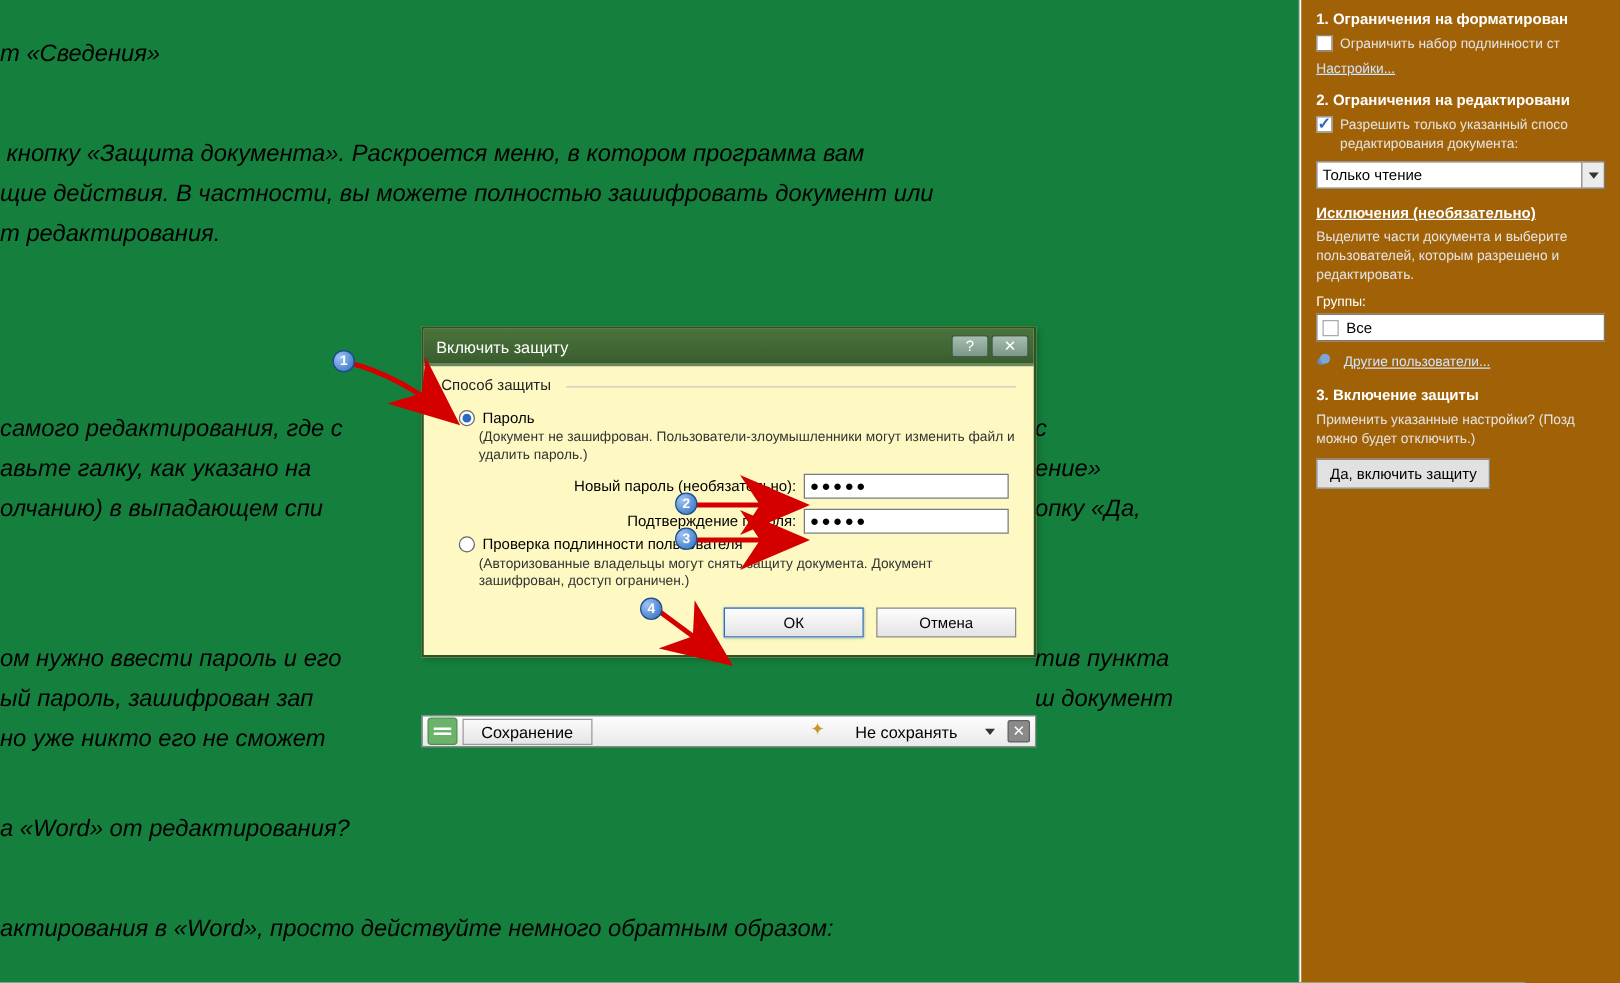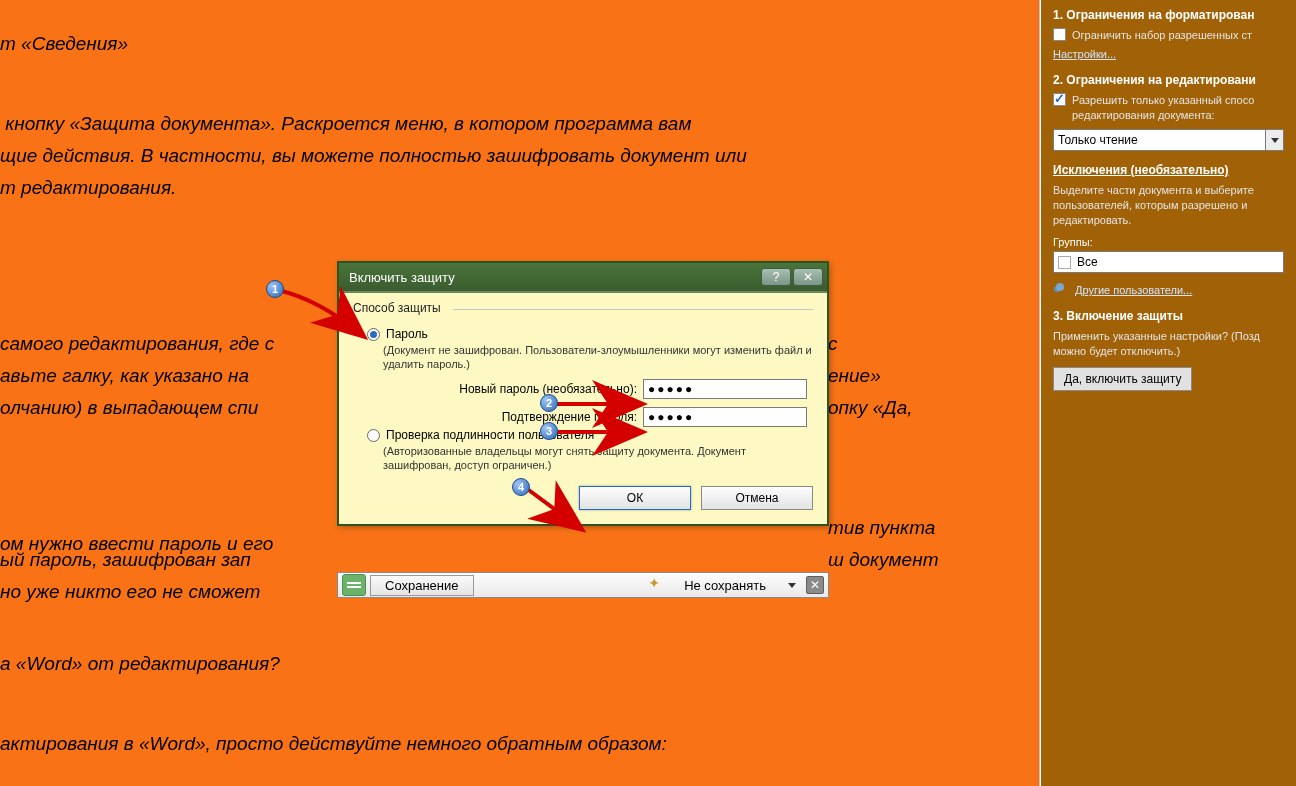--- a/index.html
+++ b/index.html
@@ -13,21 +13,21 @@
     overflow: hidden;
   }
 
   
   .doc-area {
     position: absolute;
     left: 0;
     top: 0;
     width: 1040px;
     height: 786px;
-    background: #f97316;
+    background: #15803d;
     border-right: 1px solid #c0c0c0;
   }
   .doc-area p {
     font-style: italic;
     font-size: 19px;
     line-height: 32px;
     color: #000000;
     white-space: pre;
   }
 
@@ -344,35 +344,35 @@
   <p style="position:absolute; left:0; top:28px;">т «Сведения»</p>
   <p style="position:absolute; left:0; top:108px;"> кнопку «Защита документа». Раскроется меню, в котором программа вам</p>
   <p style="position:absolute; left:0; top:140px;">щие действия. В частности, вы можете полностью зашифровать документ или</p>
   <p style="position:absolute; left:0; top:172px;">т редактирования.</p>
   <p style="position:absolute; left:0; top:328px;">самого редактирования, где с</p>
   <p style="position:absolute; left:828px; top:328px;">с</p>
   <p style="position:absolute; left:0; top:360px;">авьте галку, как указано на</p>
   <p style="position:absolute; left:828px; top:360px;">ение»</p>
   <p style="position:absolute; left:0; top:392px;">олчанию) в выпадающем спи</p>
   <p style="position:absolute; left:828px; top:392px;">опку «Да,</p>
-  <p style="position:absolute; left:0; top:528px;">ом нужно ввести пароль и его</p>
+  <p style="position:absolute; left:0; top:512px;">ом нужно ввести пароль и его</p>
   <p style="position:absolute; left:828px; top:512px;">тив пункта</p>
   <p style="position:absolute; left:0; top:544px;">ый пароль, зашифрован зап</p>
   <p style="position:absolute; left:828px; top:544px;">ш документ</p>
   <p style="position:absolute; left:0; top:576px;">но уже никто его не сможет</p>
   <p style="position:absolute; left:0; top:648px;">а «Word» от редактирования?</p>
   <p style="position:absolute; left:0; top:728px;">актирования в «Word», просто действуйте немного обратным образом:</p>
 </div>
 
 <div class="right-pane">
   <div class="rp-section">
     <div class="rp-heading">1. Ограничения на форматирован</div>
     <div class="rp-checkbox-line">
       <div class="rp-checkbox"></div>
-      <div class="rp-subtext">Ограничить набор разрешенных ст</div>
+      <div class="rp-subtext">Ограничить набор подлинности ст</div>
     </div>
     <span class="rp-link">Настройки...</span>
   </div>
 
   <div class="rp-section">
     <div class="rp-heading">2. Ограничения на редактировани</div>
     <div class="rp-checkbox-line">
       <div class="rp-checkbox checked"></div>
       <div class="rp-subtext">Разрешить только указанный спосо редактирования документа:</div>
     </div>

